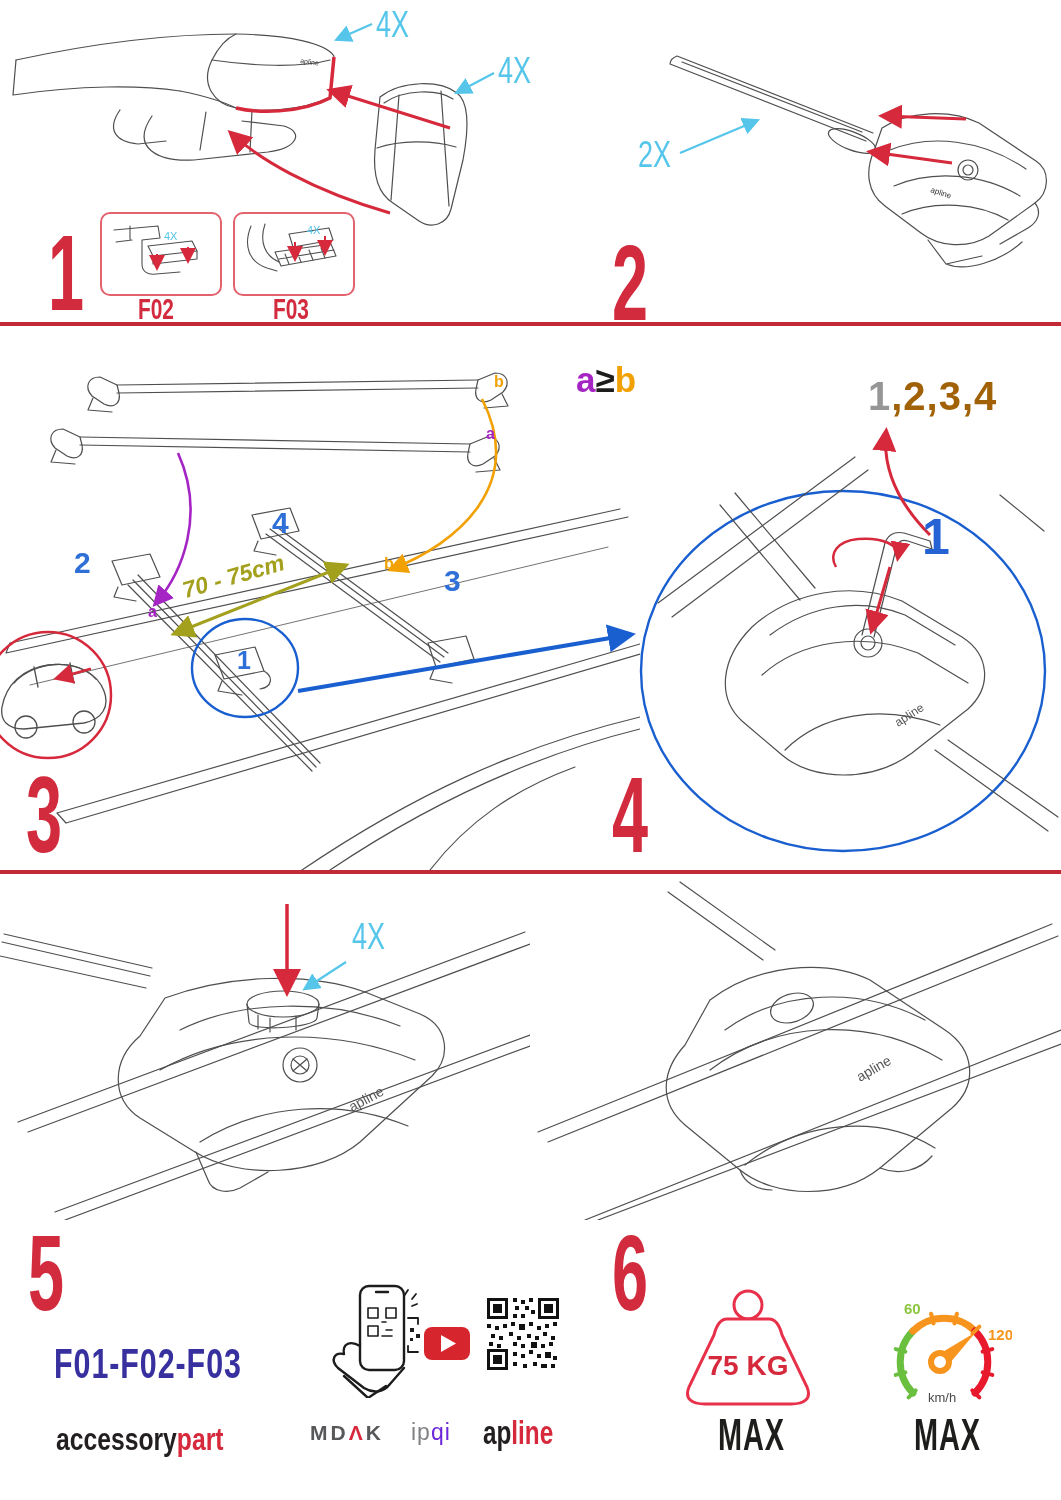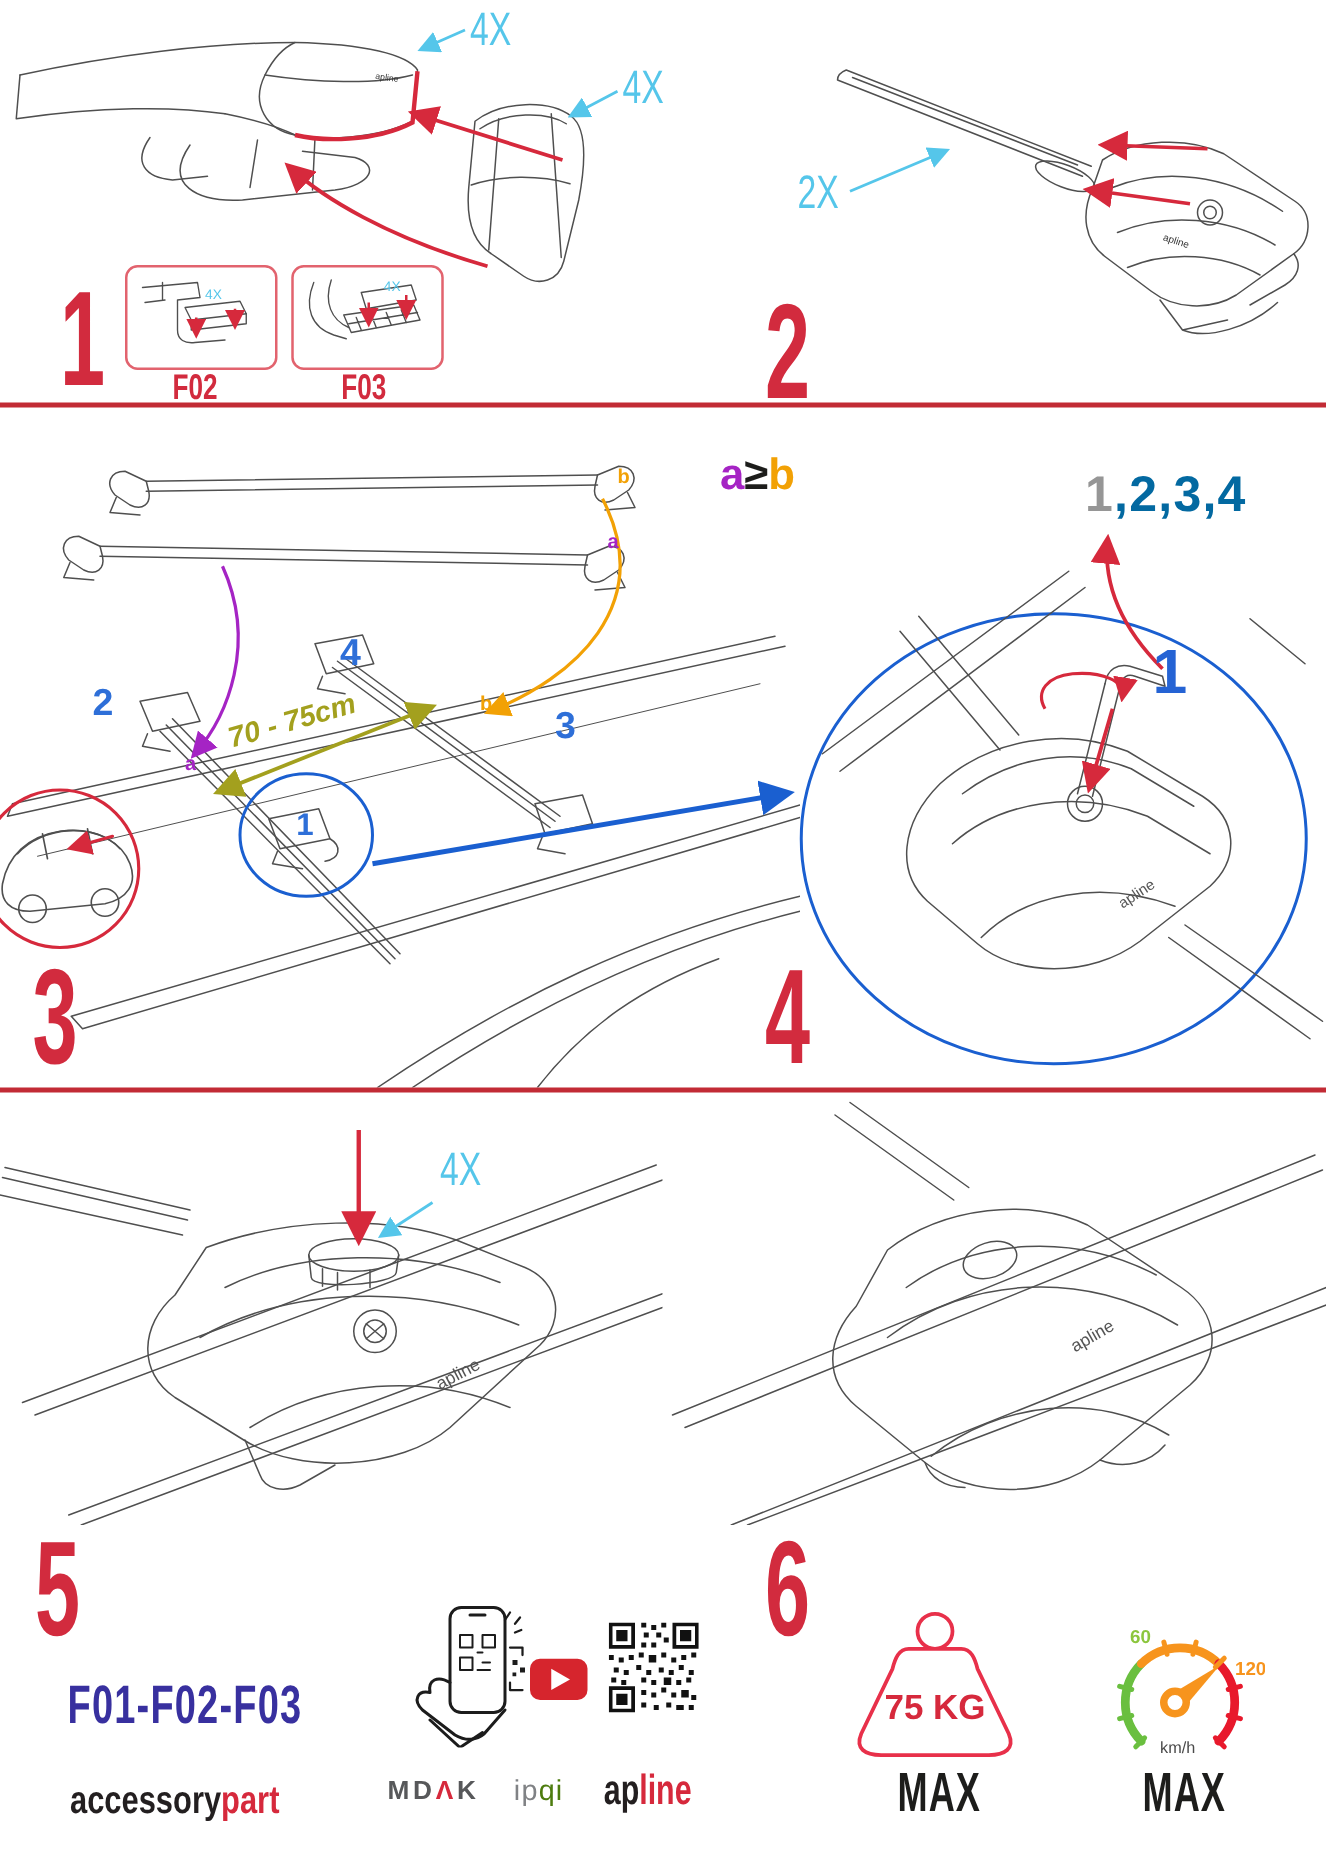--- a/index.html
+++ b/index.html
@@ -23,21 +23,21 @@
   .seq{position:absolute;font-weight:700;font-size:40px;line-height:1;letter-spacing:1px;}
   .callout1{position:absolute;font-weight:700;font-size:50px;color:#2563d4;line-height:1;}
   .code{position:absolute;font-weight:700;font-size:32px;color:#38309f;line-height:1;
         transform:scale(0.95,1.35);transform-origin:top left;letter-spacing:1px;}
   .brand-ap{position:absolute;font-weight:700;font-size:26px;line-height:1;
             transform:scale(0.95,1.2);transform-origin:top left;}
   .brand-ap .black{color:#231f20;} .brand-ap .red{color:#d6293c;}
   .mdak{position:absolute;font-weight:700;font-size:21px;color:#57585a;letter-spacing:3px;line-height:1;}
   .mdak .red{color:#d6293c;}
   .ipqi{position:absolute;font-weight:300;font-size:23px;color:#808285;line-height:1;letter-spacing:1px;}
-  .ipqi .red{color:#4d7c0f;}
+  .ipqi .red{color:#6d28d9;}
   .apline{position:absolute;font-weight:700;font-size:27px;line-height:1;
           transform:scale(0.9,1.25);transform-origin:top left;}
   .apline .black{color:#231f20;} .apline .red{color:#d6293c;}
   .max{position:absolute;font-weight:700;font-size:34px;color:#1d1d1b;line-height:1;
        transform:scale(0.85,1.3);transform-origin:top left;letter-spacing:1px;}
   svg{display:block;}
 </style>
 </head>
 <body>
 
@@ -223,21 +223,21 @@
       <circle cx="268" cy="308" r="14"></circle>
         <circle cx="268" cy="308" r="7"></circle>
       <path d="M262,300 L284,212 M274,302 L296,214"></path>
       <path d="M284,212 C286,200 294,196 304,198 L330,206 M296,214 C298,206 302,204 308,206 L332,214 M330,206 L332,214"></path>
     </g>
     <path d="M236,232 C228,218 238,206 258,204 C282,202 300,210 298,222" stroke="#d6293c" stroke-width="2.5" fill="none" marker-end="url(#m4r)"></path>
     <path d="M290,232 L272,294" stroke="#d6293c" stroke-width="3" fill="none" marker-end="url(#m4r)"></path>
     <path d="M330,200 C295,165 283,130 286,98" stroke="#d6293c" stroke-width="3" fill="none" marker-end="url(#m4r)"></path>
     <text x="298" y="392" font-size="12" fill="#555" transform="rotate(-33 298 392)">apline</text>
   </svg>
-  <span class="seq" style="left:868px;top:376px"><span style="color:#969696">1</span><span style="color:#0369a1">,2,3,4</span></span>
+  <span class="seq" style="left:868px;top:376px"><span style="color:#969696">1</span><span style="color:#a16207">,2,3,4</span></span>
   <span class="callout1" style="left:922px;top:512px">1</span>
   <span class="stepnum" style="left:612px;top:760px">4</span>
 
   <div class="divider" style="top:870px"></div>
 
   <svg class="abs" style="left:0;top:880px" width="530" height="340" viewBox="0 0 530 340">
     <defs>
       <marker id="m5r" markerWidth="8" markerHeight="8" refX="6" refY="4" orient="auto-start-reverse">
         <path d="M0,0 L8,4 L0,8 Z" fill="#d6293c"></path>
         </marker>

